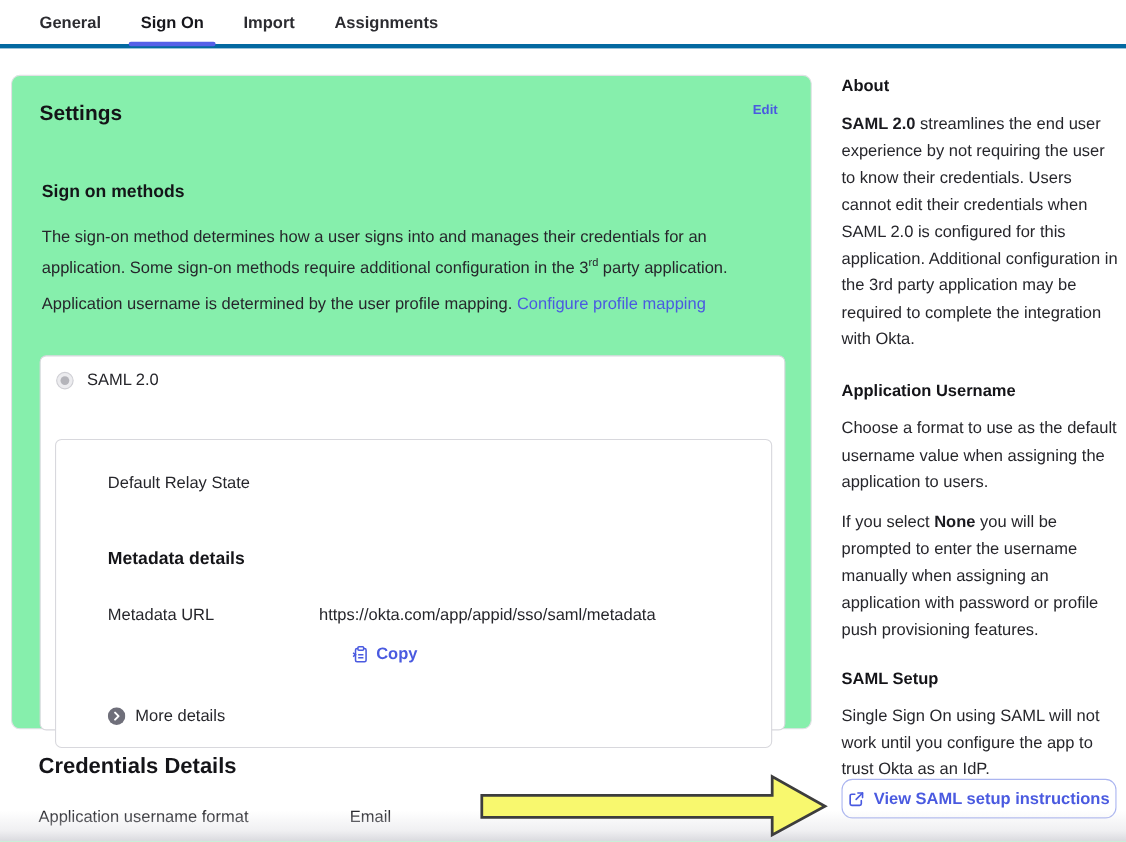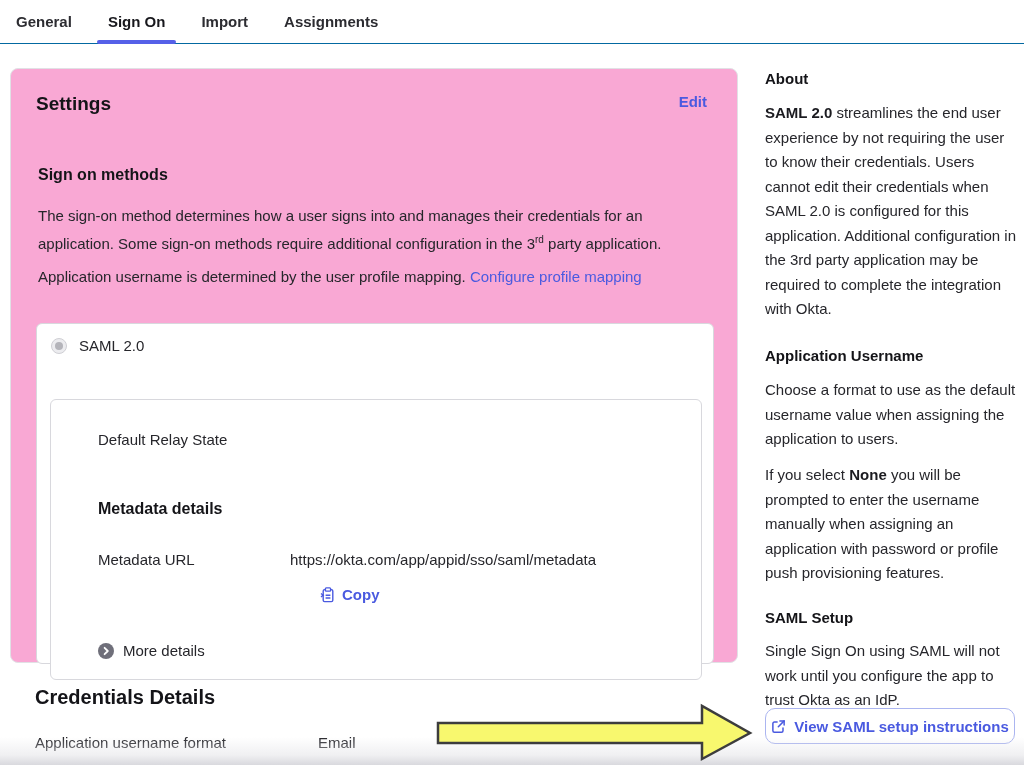--- a/index.html
+++ b/index.html
@@ -8,45 +8,45 @@
     position:relative;
     font-family:"Liberation Sans","DejaVu Sans",sans-serif;
     background:#ffffff;
     color:#1d1d21;
     overflow:hidden;
   }
 
   
   .tabbar {
     position:absolute; left:0; top:0; width:1024px; height:44px;
-    border-bottom:1px solid #0369a1;
-    display:flex; align-items:center; padding-left:16px; gap:36px;
+    border-bottom:4px solid #0369a1;
+    display:flex; align-items:center; padding-left:36px; gap:36px;
   }
   .tab {
     position:relative; height:44px; display:flex; align-items:center;
     font-size:15px; font-weight:700; color:#2c2c31; cursor:pointer;
   }
   .tab.active { color:#17171c; }
   .tab.active .tab-underline {
     position:absolute; left:-11px; right:-11px; bottom:0; height:4px;
     background:#5560e8; border-radius:2px;
   }
 
   
   .card {
     position:absolute; left:10px; top:68px; width:728px; height:595px;
-    background:#f9a8d4; border:1px solid #e1e1e5; border-radius:8px;
+    background:#86efac; border:1px solid #e1e1e5; border-radius:8px;
   }
   .card-header {
     position:absolute; left:25px; right:30px; top:24px;
     display:flex; justify-content:space-between; align-items:flex-start;
   }
   .card-title { font-size:19px; font-weight:700; color:#141418; }
   .link { color:#4a5ae0; font-weight:600; cursor:pointer; text-decoration:none; }
-  .edit-link { font-size:15px;padding-left:41px; }
+  .edit-link { font-size:12px;padding-left:41px; }
 
   .section-heading { font-size:16px; font-weight:700; color:#141418; }
   .signon-heading { position:absolute; left:27px; top:97px; }
 
   .para1 { position:absolute; left:27px; top:135px; font-size:15px; line-height:24px; color:#26262b; }
   .para1 div { white-space:nowrap; }
   .para2 { position:absolute; left:27px; top:199px; font-size:15px; color:#26262b; white-space:nowrap; }
   sup { font-size:10px; }
 
   .saml-box {

